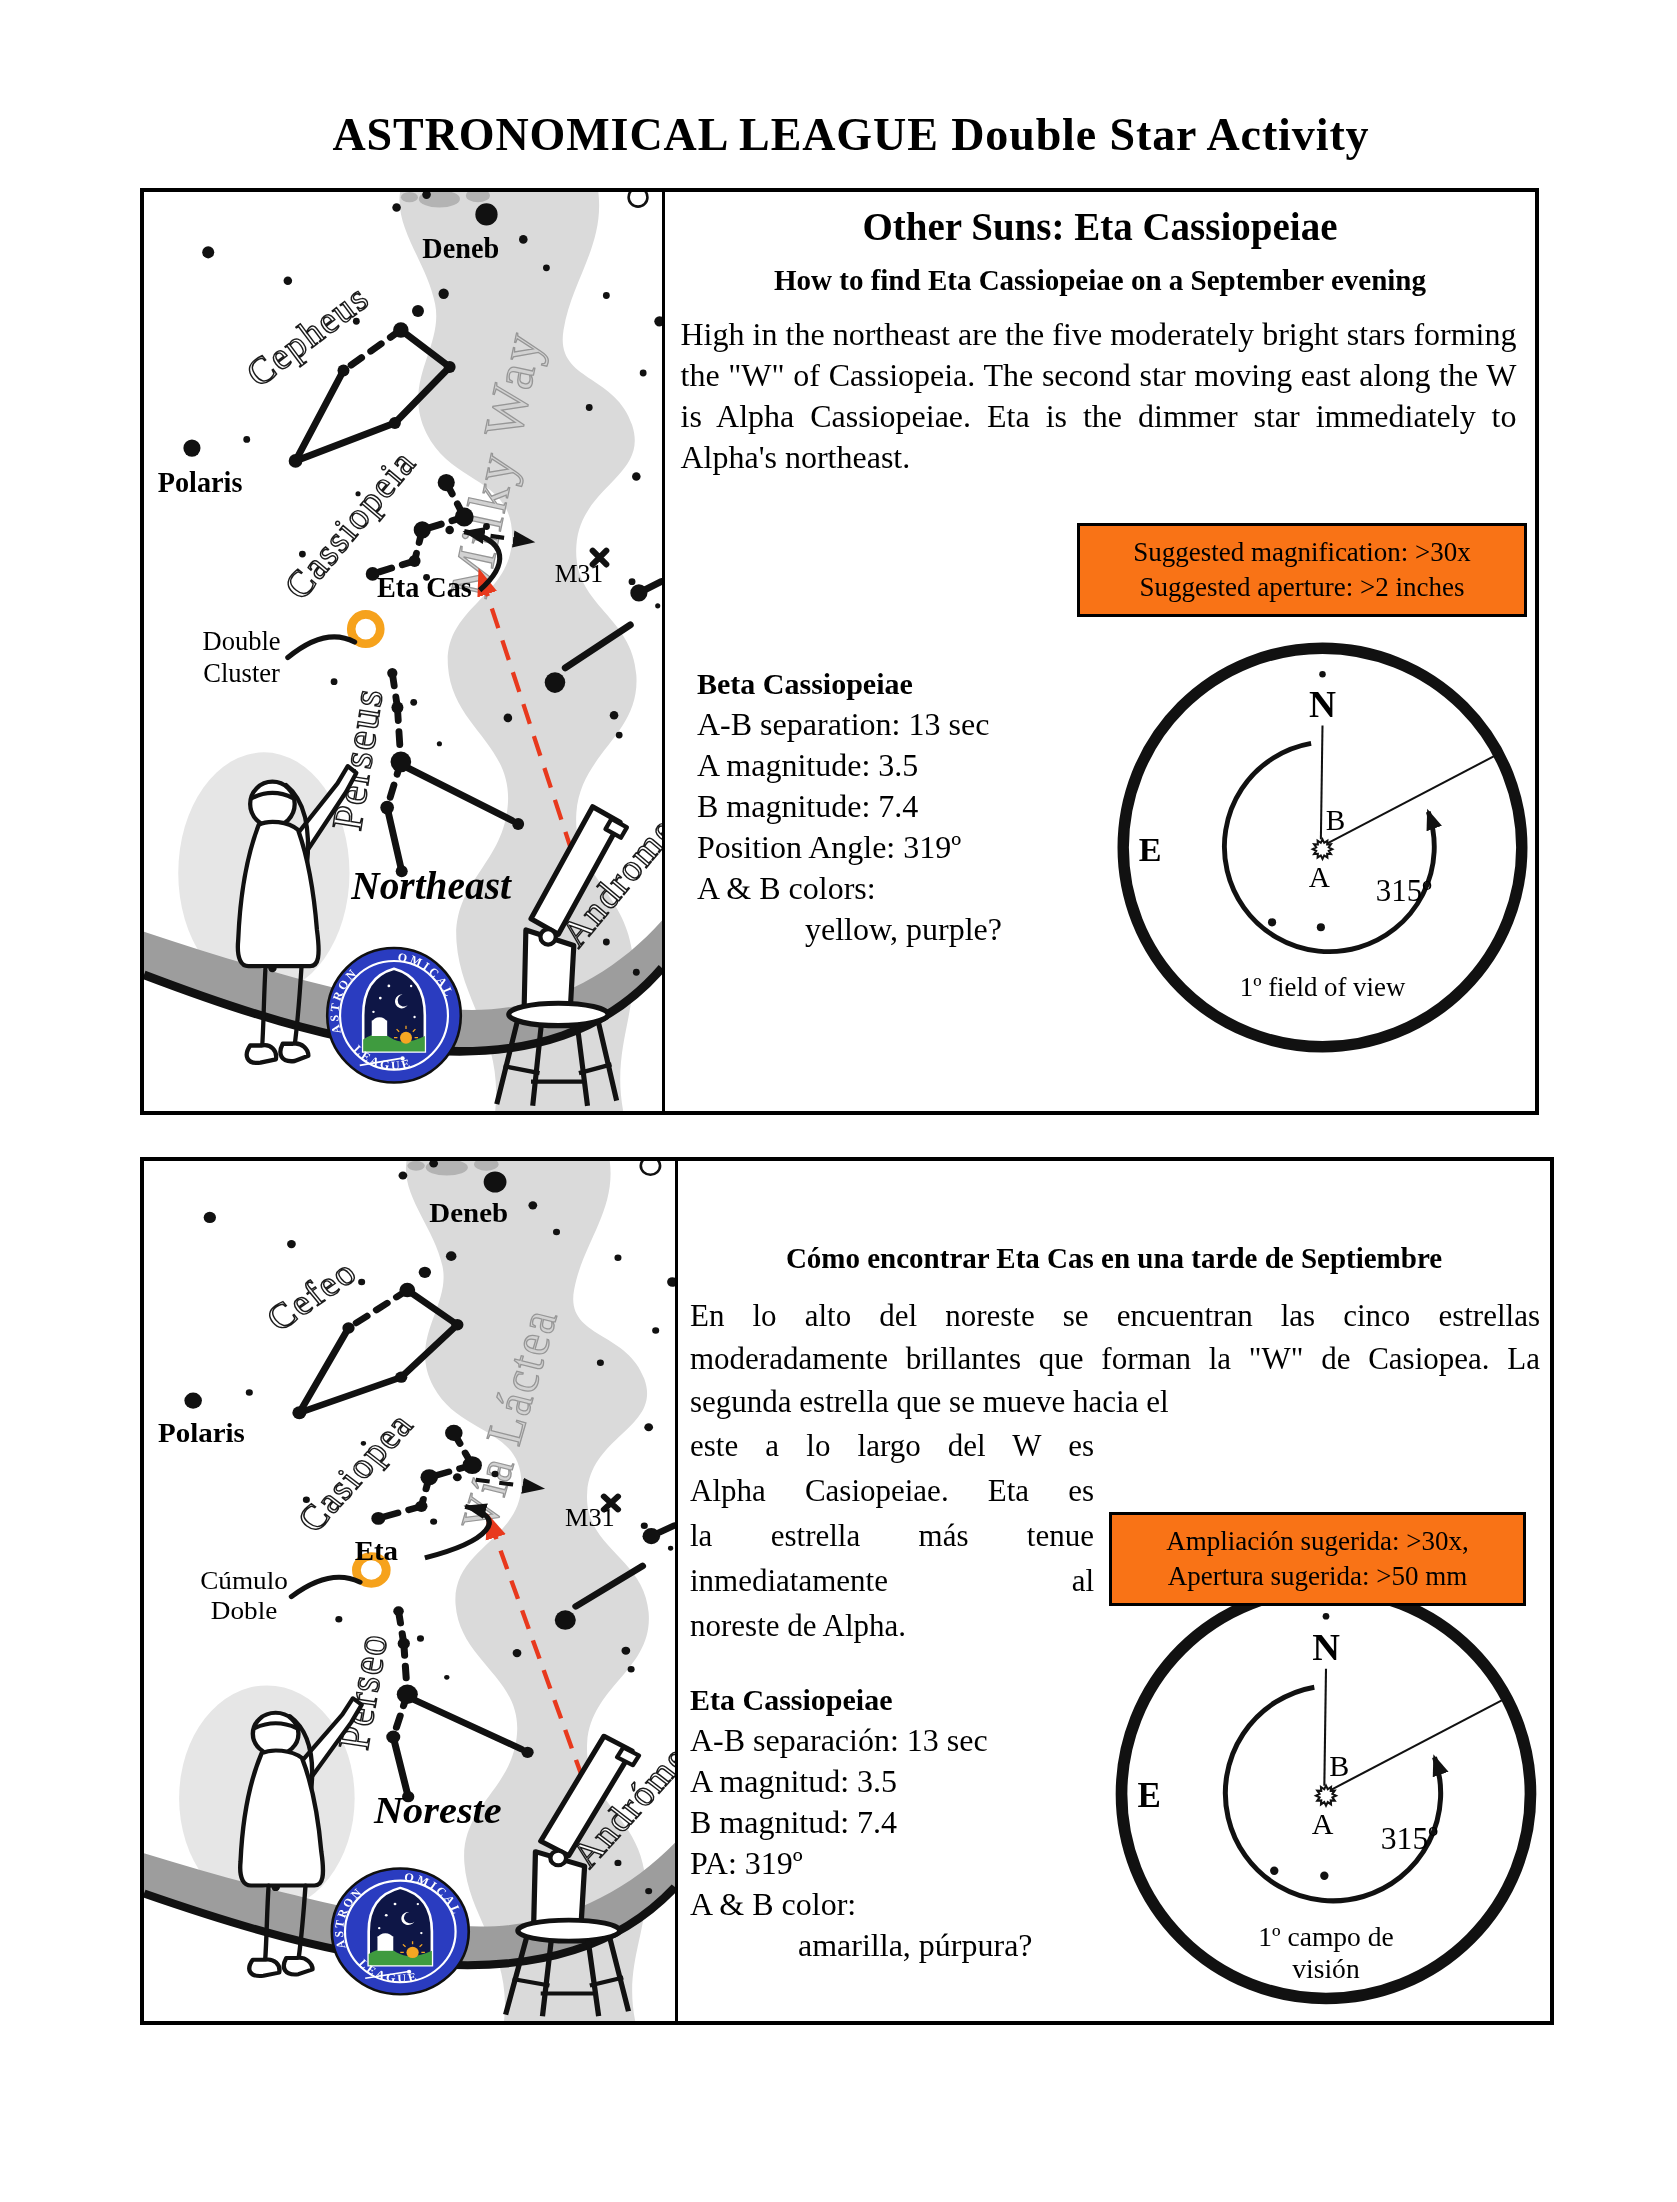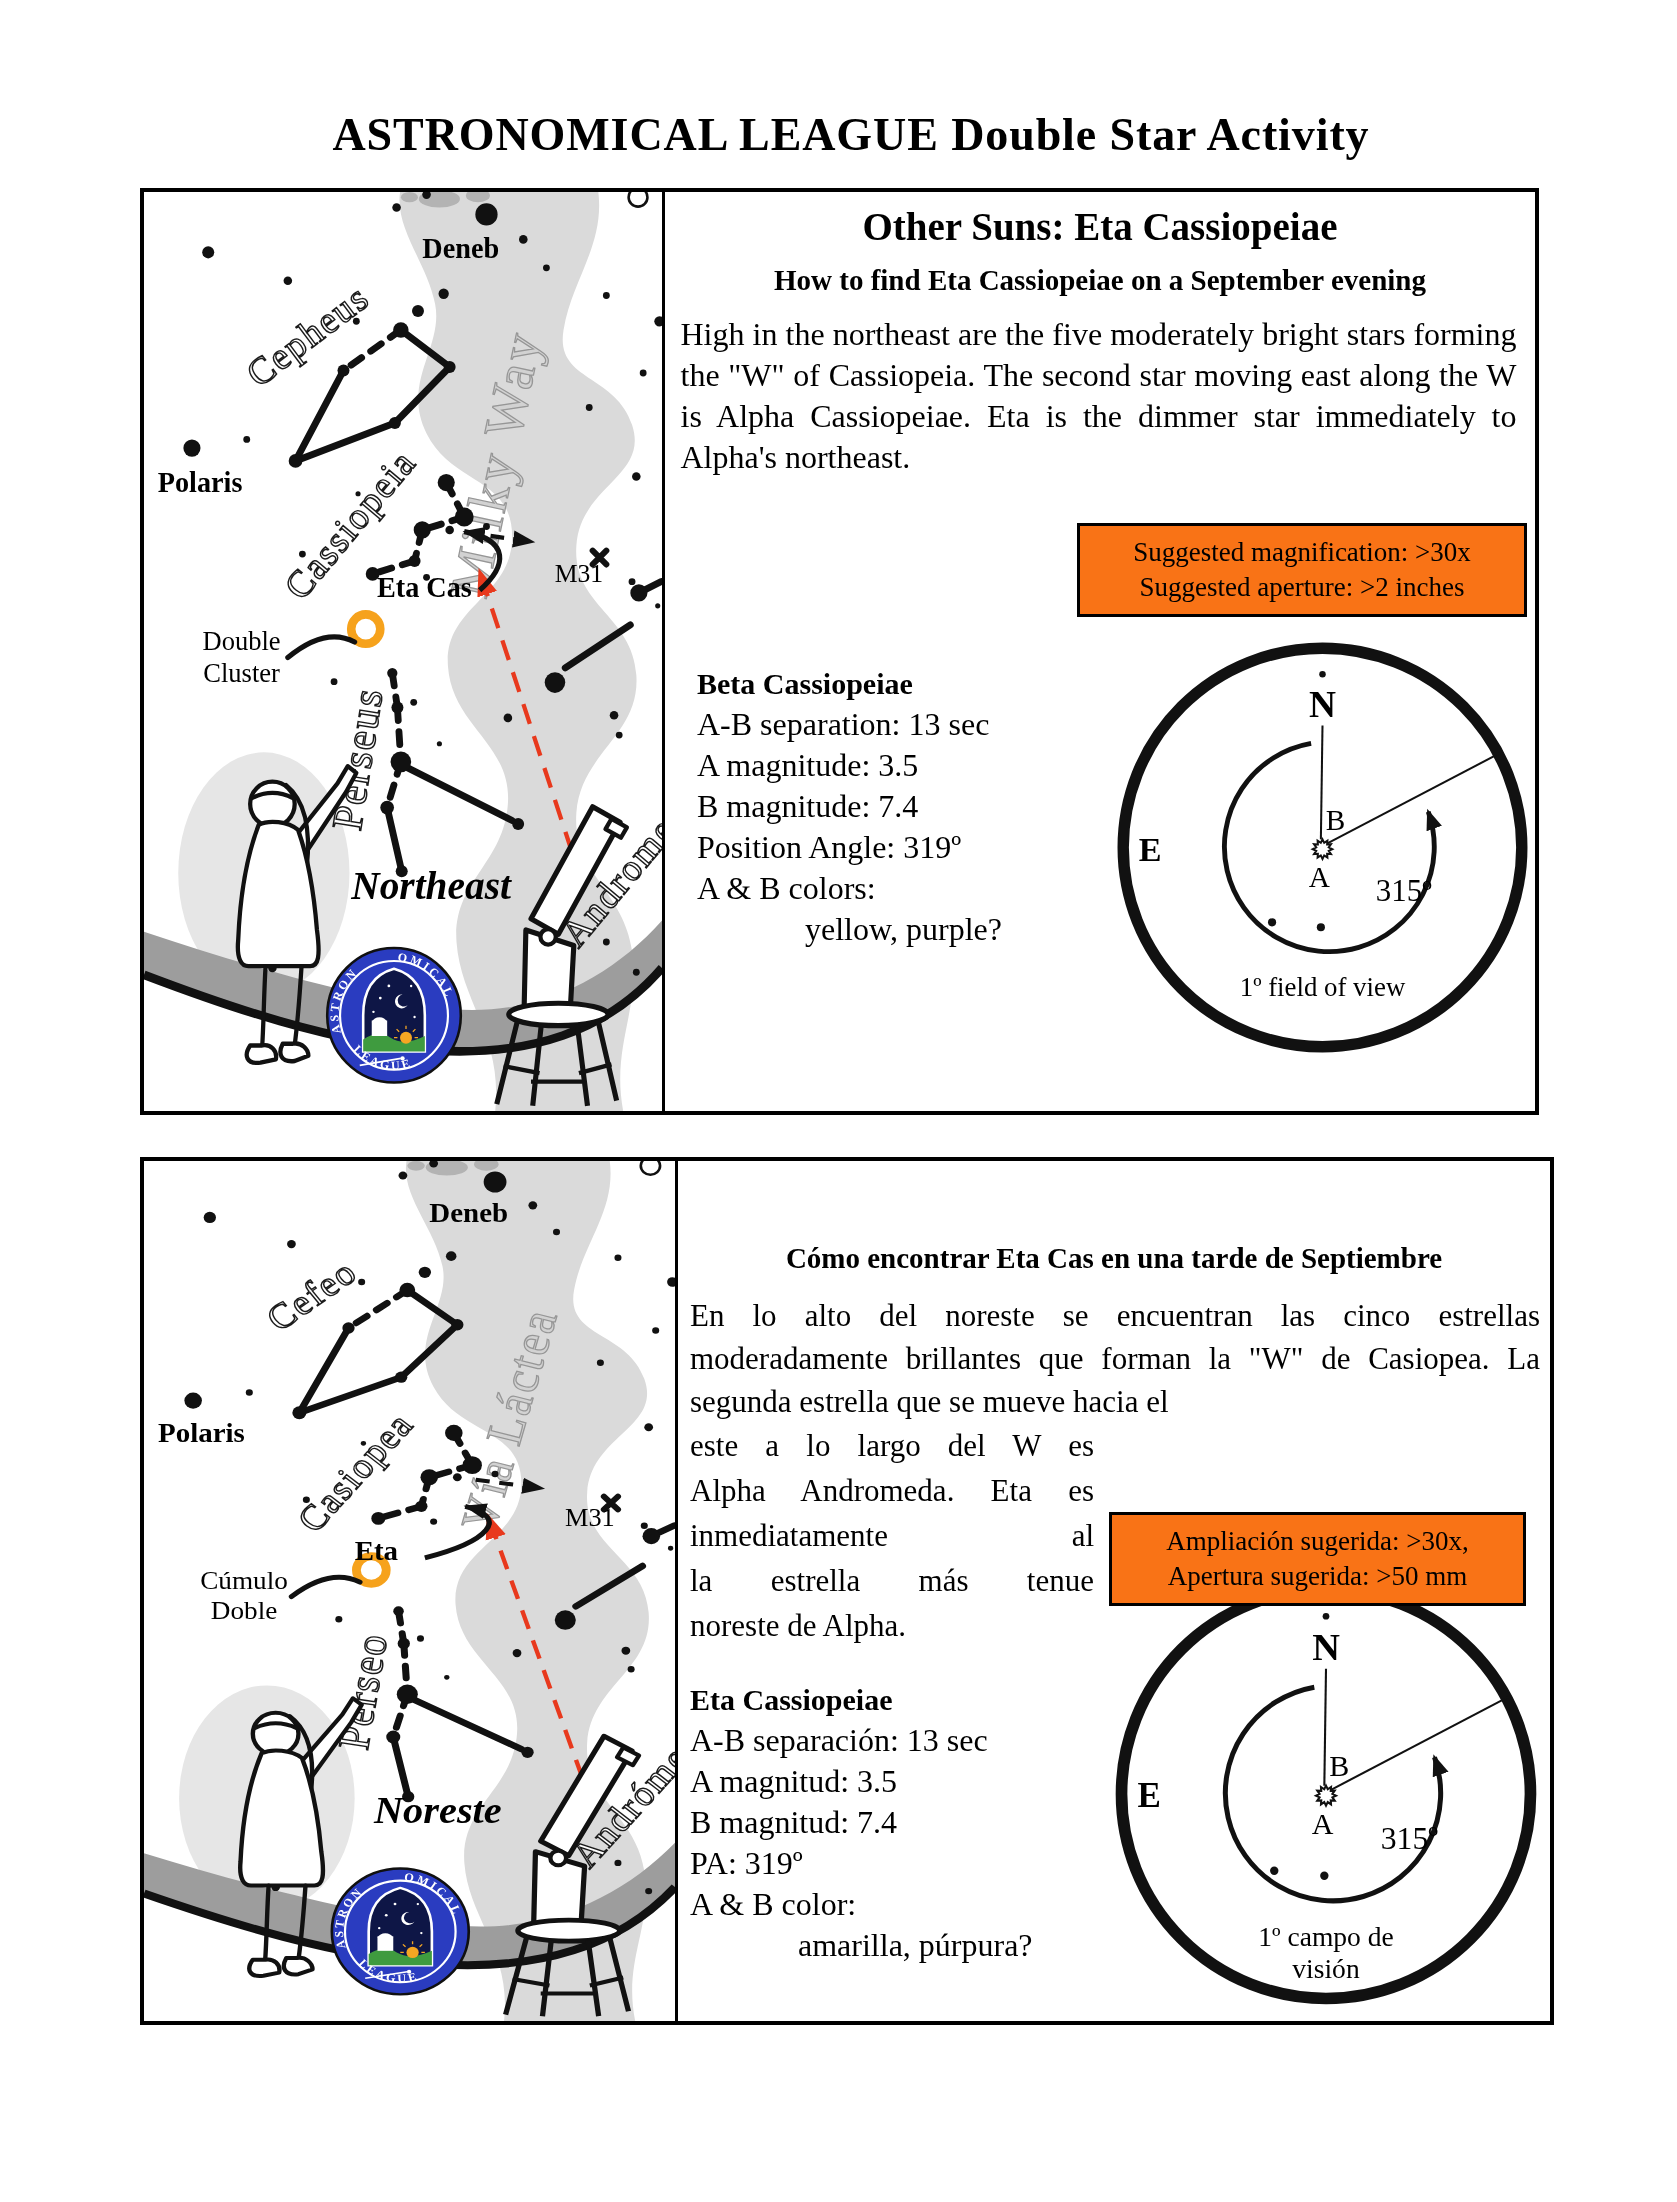--- a/index.html
+++ b/index.html
@@ -441,23 +441,23 @@
           <circle cx="10" cy="50" r="2.5" fill="#fff"></circle>
   </g>
       </svg>
   </div>
   <div class="vdivider"></div>
   <div class="rcol">
     <h3 class="r-sub">Cómo encontrar Eta Cas en una tarde de Septiembre</h3>
     <p class="para">En lo alto del noreste se encuentran las cinco estrellas moderadamente brillantes que forman la "W" de Casiopea. La segunda estrella que se mueve hacia el</p>
     <div class="narrow">
       <div class="jline">este a lo largo del W es</div>
-      <div class="jline">Alpha Andromeda. Eta es</div>
+      <div class="jline">Alpha Casiopeiae. Eta es</div>
+      <div class="jline">la estrella más tenue</div>
       <div class="jline">inmediatamente al</div>
-      <div class="jline">la estrella más tenue</div>
       <div>noreste de Alpha.</div>
     </div>
     <div class="sugbox">
       <div>Ampliación sugerida: &gt;30x,</div>
       <div>Apertura sugerida: &gt;50 mm</div>
     </div>
     <div class="starinfo">
       <div class="si-head">Eta Cassiopeiae</div>
       <div>A-B separación: 13 sec</div>
       <div>A magnitud: 3.5</div>

